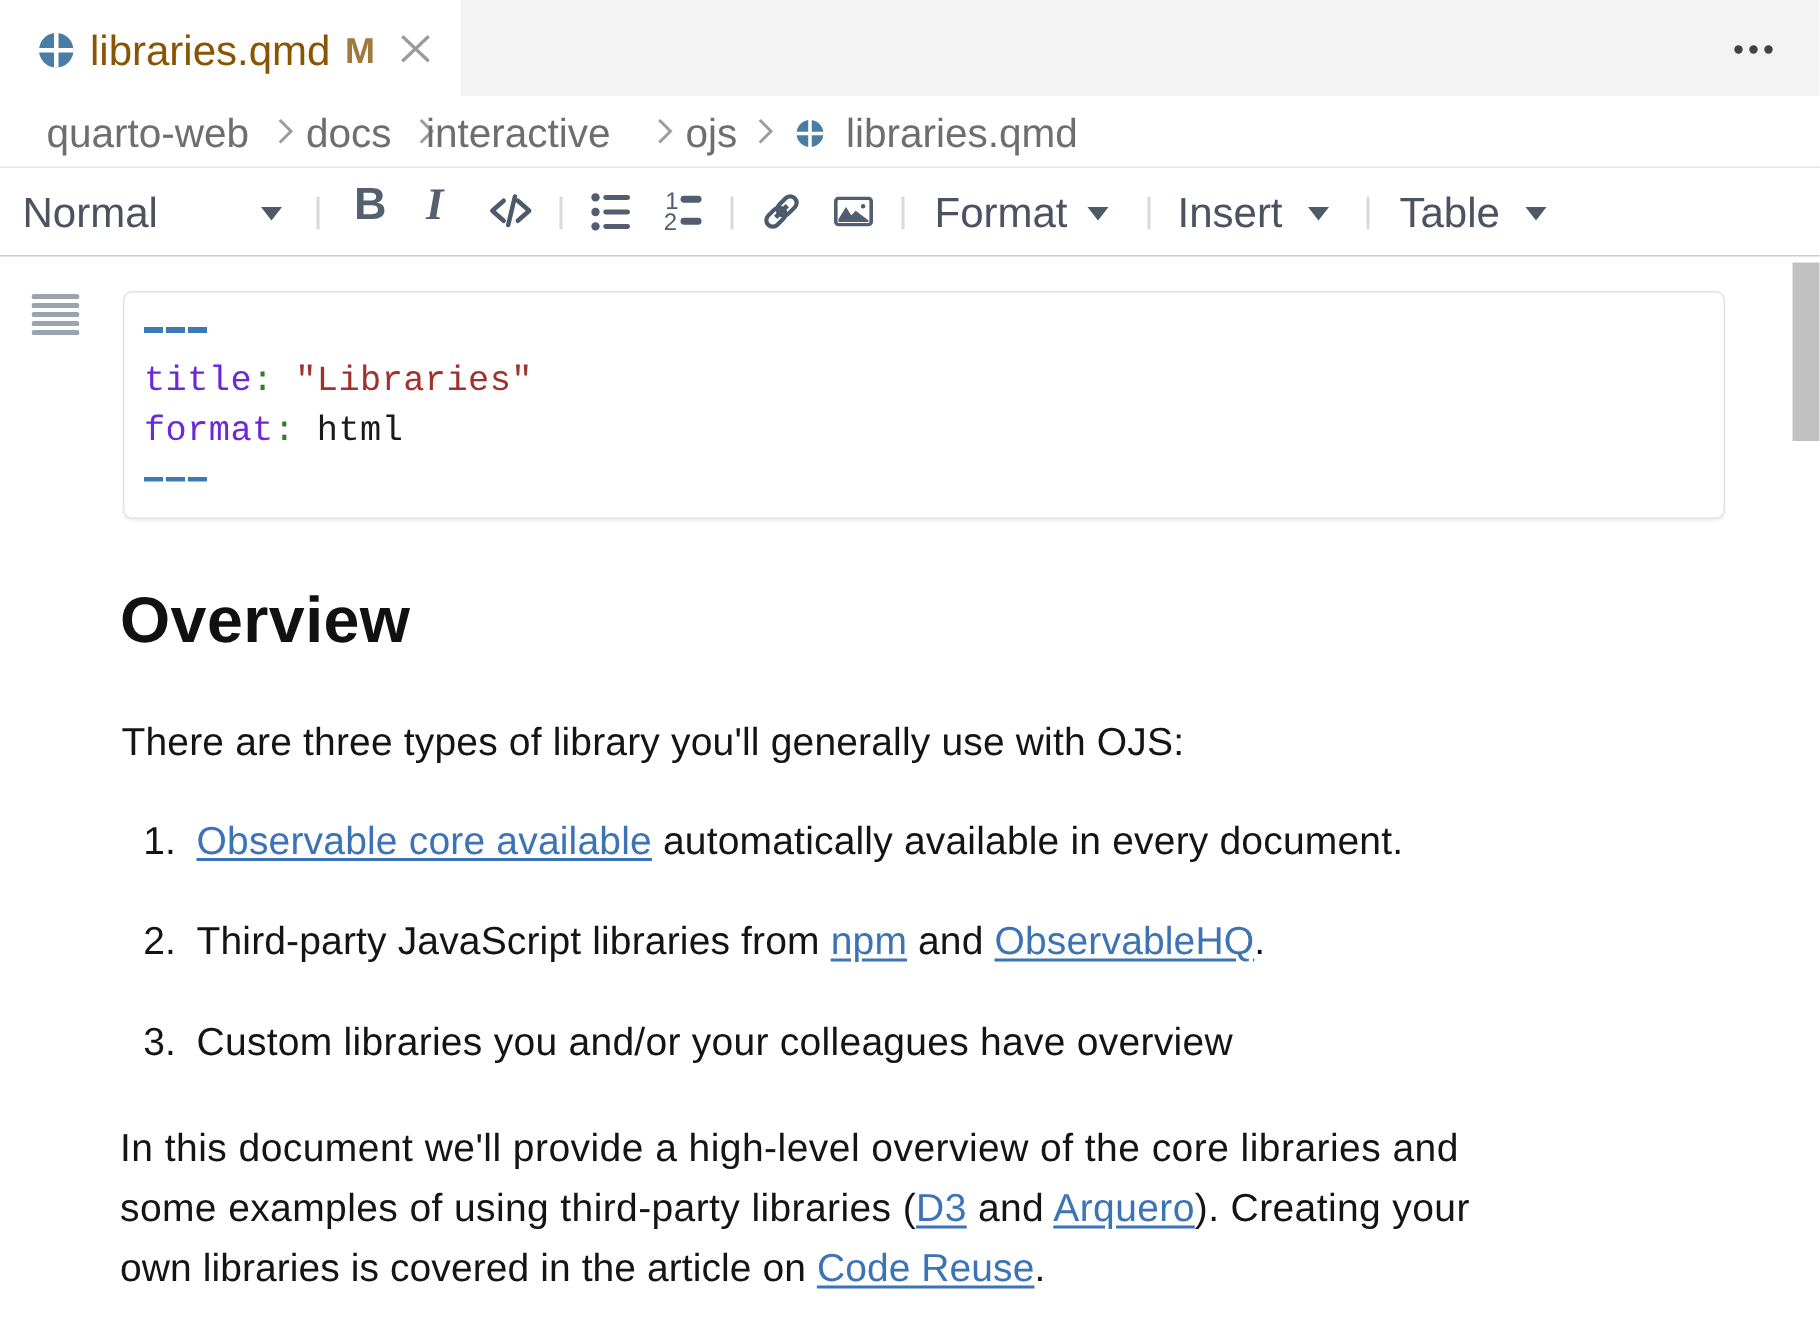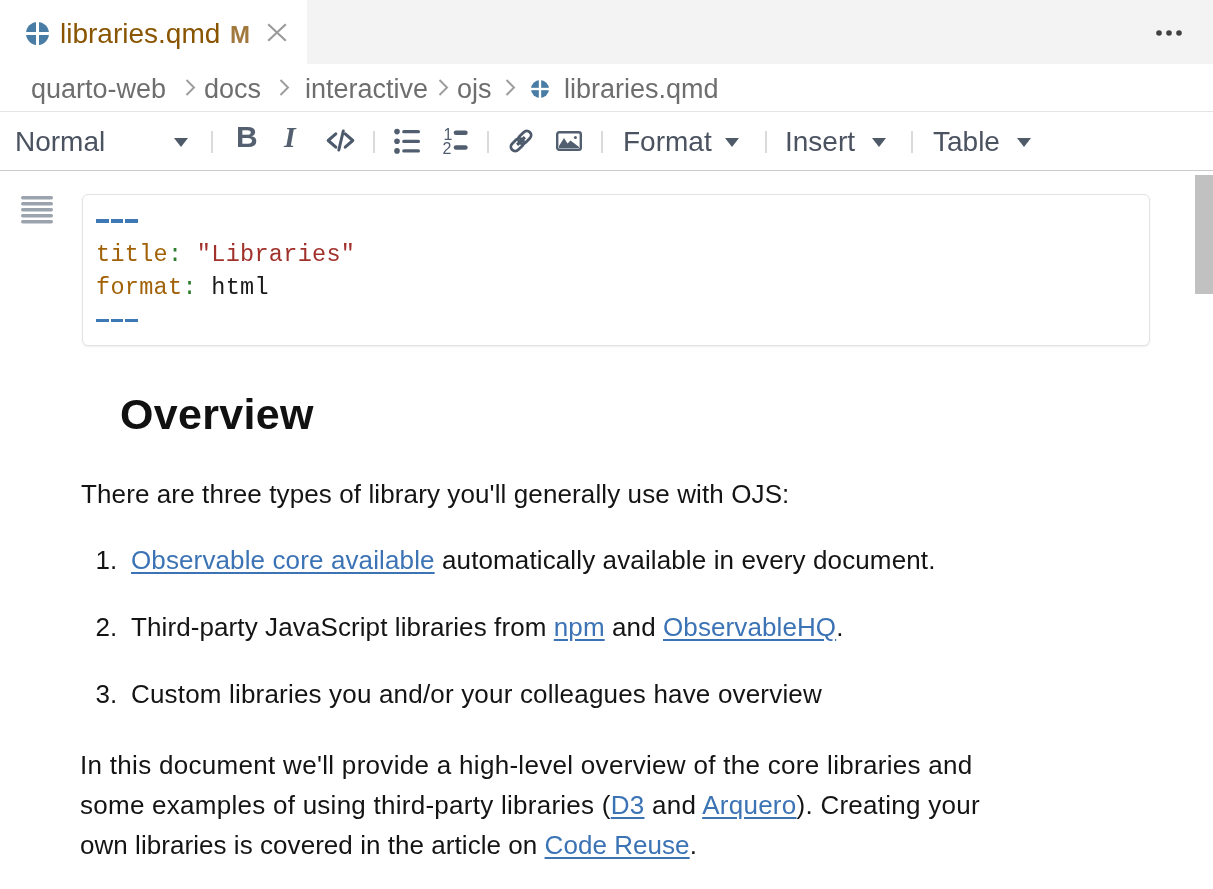--- a/index.html
+++ b/index.html
@@ -30,26 +30,26 @@
   #handle { position:absolute; left:21px; top:24px; }
   #scrollthumb { position:absolute; left:1195px; top:3px; width:18px; height:119px; background:#c1c1c1; }
   #codeblock { position:absolute; left:82px; top:22px; width:1068px; height:152px;
     background:#fff; border:1px solid #e2e3e6; border-radius:6px;
     box-shadow:0 1px 2px rgba(0,0,0,0.07);
     font-family:"Liberation Mono", monospace; font-size:23.5px; line-height:33.33px;
     padding:9.5px 0 0 13px; letter-spacing:0.3px; white-space:pre; }
   .cm-dash { display:inline-block; width:42.2px; height:3.6px; margin-right:0.4px;
     background:repeating-linear-gradient(90deg,#3e79b5 0 12.9px,transparent 12.9px 14.55px);
     vertical-align:5px; }
-  .cm-key { color:#a16207; }
+  .cm-key { color:#6d28d9; }
   .cm-col { color:#2e7d2e; }
   .cm-str { color:#a1312b; }
   .cm-val { color:#1a1a1a; }
   #h2 { position:absolute; left:80px; top:218px; font-size:43px; font-weight:bold; color:#111;
-    letter-spacing:0.3px;margin-left:40px; }
+    letter-spacing:0.3px; }
   .body { font-size:26px; color:#141414; line-height:40px; white-space:pre-wrap; }
   #p1 { position:absolute; left:81px; top:302px; letter-spacing:0.11px; }
   .li { position:absolute; }
   .linum { position:absolute; left:95.5px; }
   .litext { position:absolute; left:131px; white-space:pre; }
   #p2 { position:absolute; left:80px; top:573px; width:1100px; }
   a { color:#3b73b5; text-decoration:underline; text-underline-offset:3px; }
 </style>
 </head>
 <body>
@@ -75,21 +75,21 @@
 
 <div id="crumbs">
   <span class="crumb" style="left:31px">quarto-web</span>
   <svg class="chev" style="left:184px" width="12" height="19" viewBox="0 0 12 19">
       <path d="M2.5 2 L10 9.5 L2.5 17" stroke="#9d9d9d" stroke-width="2" fill="none"></path>
     </svg>
   <span class="crumb" style="left:204px">docs</span>
   <svg class="chev" style="left:278px" width="12" height="19" viewBox="0 0 12 19">
       <path d="M2.5 2 L10 9.5 L2.5 17" stroke="#9d9d9d" stroke-width="2" fill="none"></path>
     </svg>
-  <span class="crumb" style="left:305px">interactive</span>
+  <span class="crumb" style="left:284px">interactive</span>
   <svg class="chev" style="left:437px" width="12" height="19" viewBox="0 0 12 19">
       <path d="M2.5 2 L10 9.5 L2.5 17" stroke="#9d9d9d" stroke-width="2" fill="none"></path>
     </svg>
   <span class="crumb" style="left:457px">ojs</span>
   <svg class="chev" style="left:504px" width="12" height="19" viewBox="0 0 12 19">
       <path d="M2.5 2 L10 9.5 L2.5 17" stroke="#9d9d9d" stroke-width="2" fill="none"></path>
     </svg>
   <svg class="abs" style="left:531px;top:16px" width="18" height="18" viewBox="0 0 23 23">
     <circle cx="11.5" cy="11.5" r="11.5" fill="#4a7da5"></circle>
     <rect x="10" y="0" width="3" height="23" fill="#fff"></rect>

